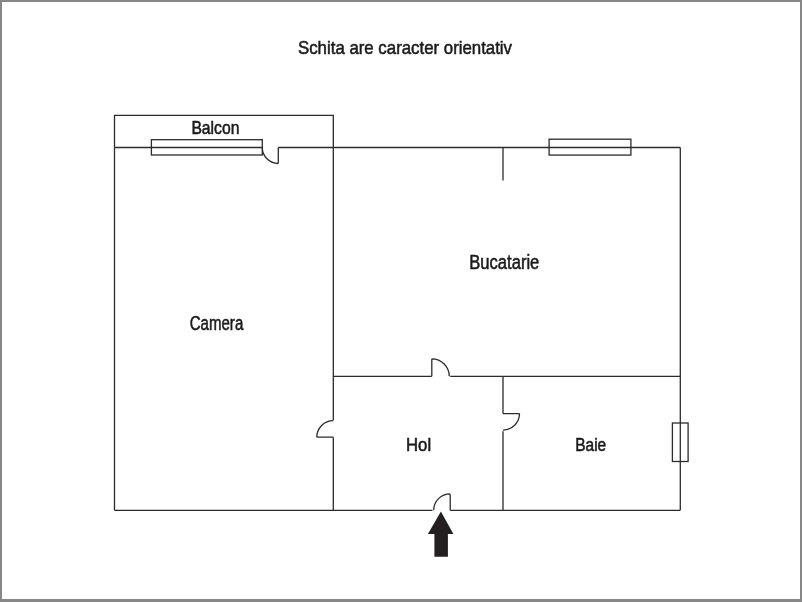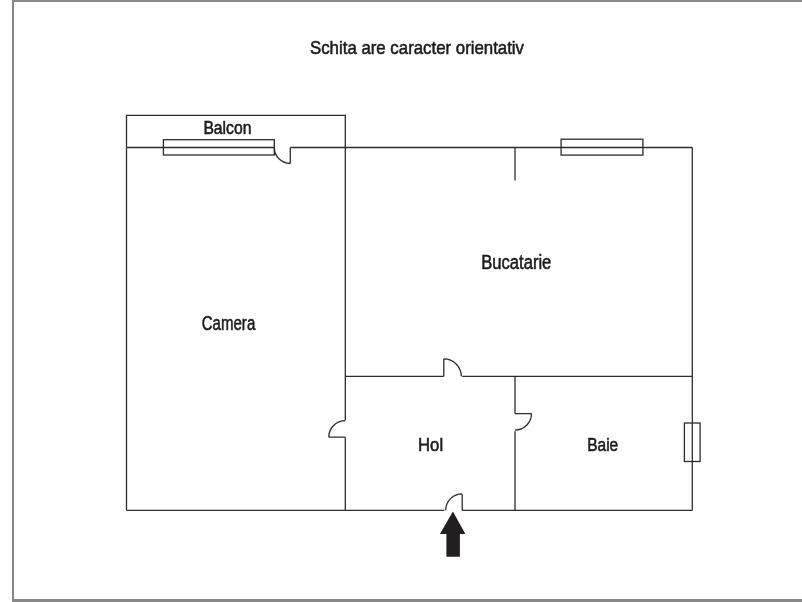--- a/index.html
+++ b/index.html
@@ -1,16 +1,16 @@
 <!DOCTYPE html>
 <html><head>
 <meta charset="utf-8">
 <style>
   html,body{margin:0;padding:0;background:#fff;}
-  #frame{position:relative;width:802px;height:602px;background:#fff;box-sizing:border-box;padding-left:12px;}
+  #frame{position:relative;width:802px;height:602px;background:#fff;box-sizing:border-box;}
   svg text{font-family:"Liberation Sans",sans-serif;fill:#1c1a1b;stroke:#1c1a1b;stroke-width:0.55;}
 </style>
 </head>
 <body>
 
 <div id="frame">
 <svg width="802" height="602" viewBox="0 0 802 602" xmlns="http://www.w3.org/2000/svg">
 
   <rect x="0" y="0" width="802" height="602" fill="#ffffff"></rect>
 

